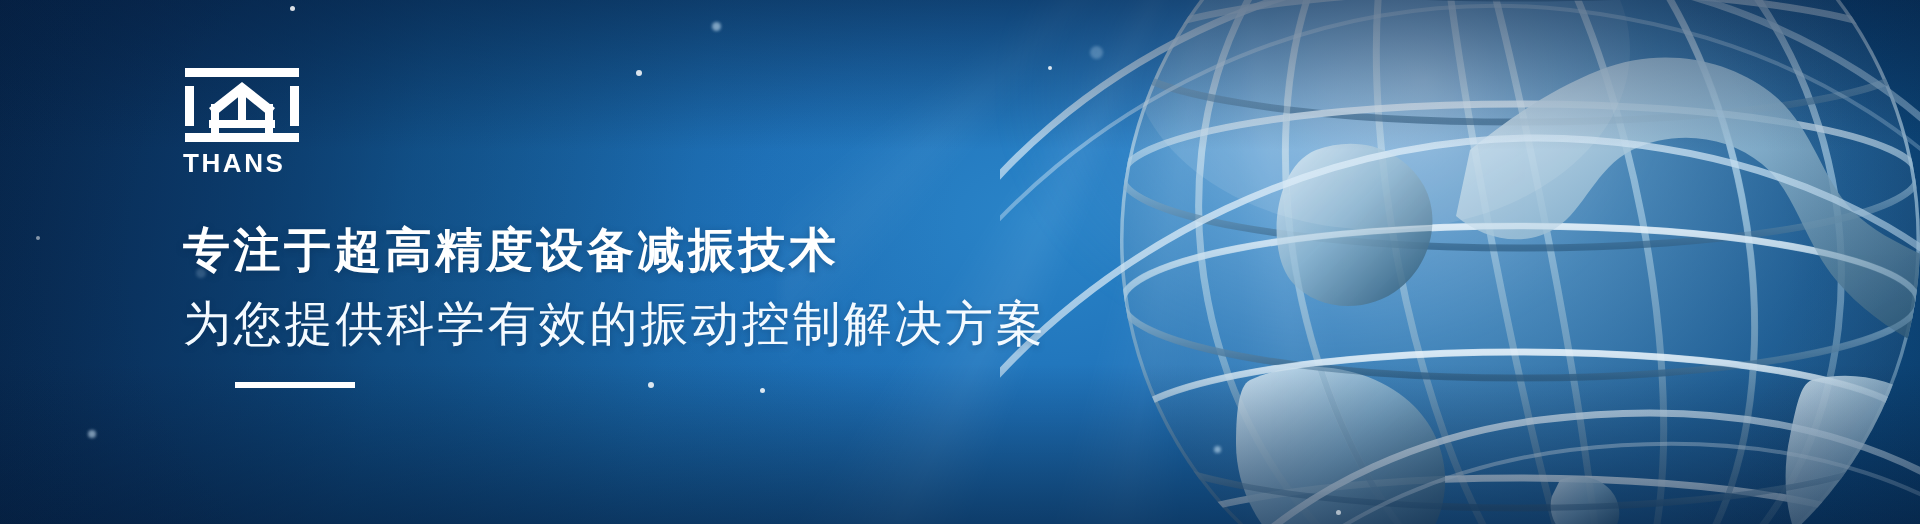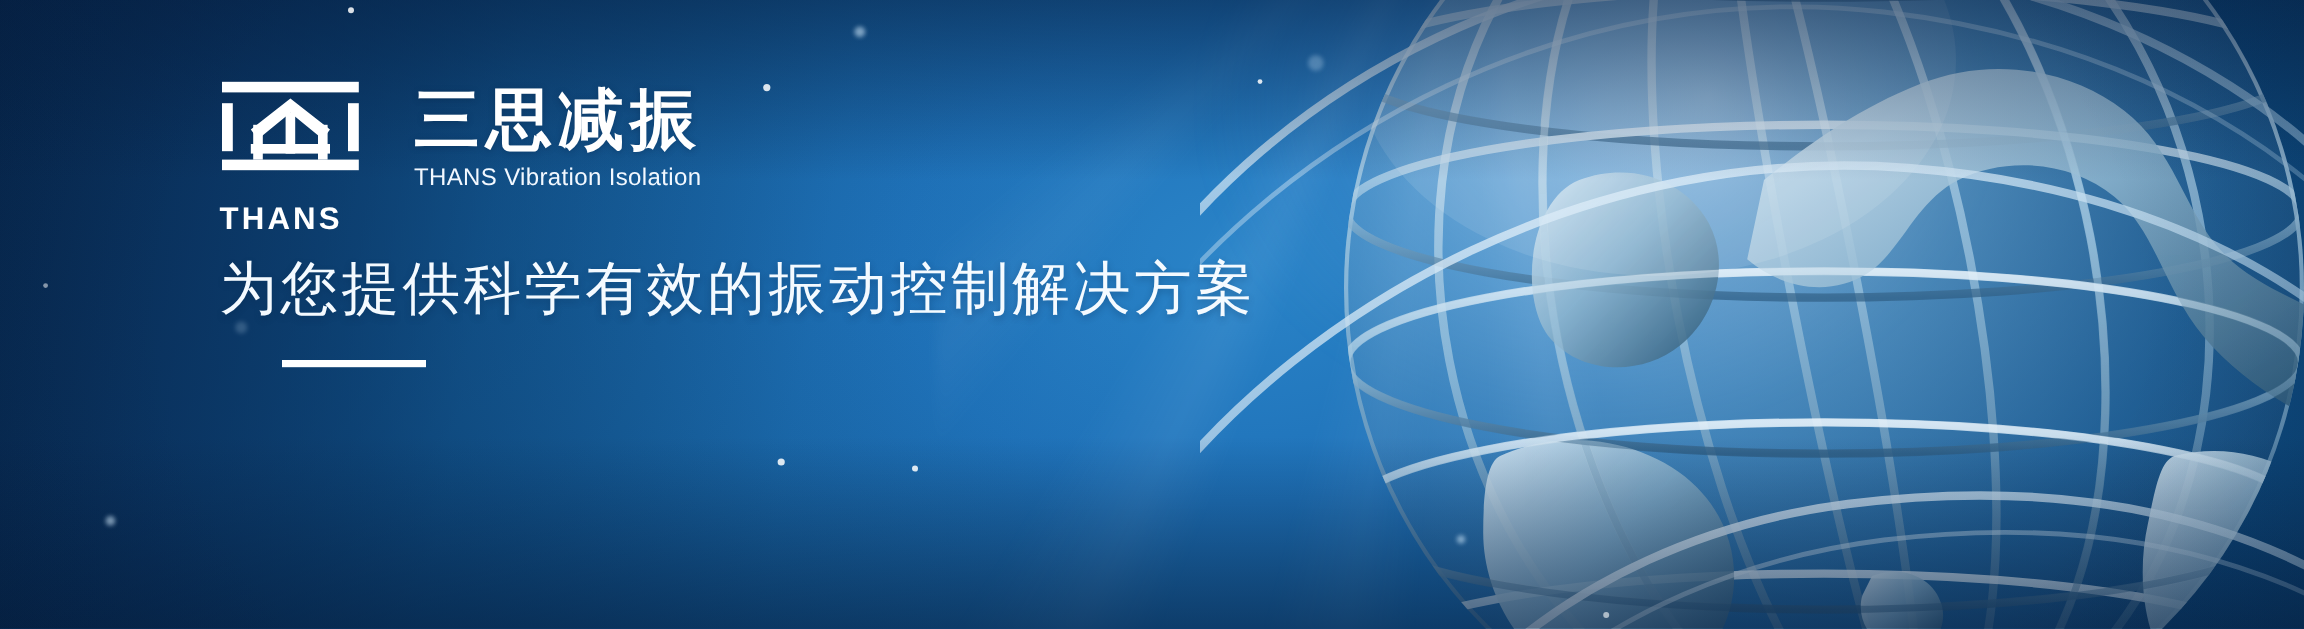--- a/index.html
+++ b/index.html
@@ -96,21 +96,21 @@
   .content {
     position:absolute; left:183px; top:64px;
     width:960px;
   }
   .brand-row {
     display:flex; align-items:flex-start; gap:40px;
   }
   .logo-block { width:122px; padding-top:4px; }
   .logo-mark { display:block; width:118px; height:74px; }
   .logo-word {
-    margin-top:27px;
+    margin-top:8px;
     font-size:26px; font-weight:700; letter-spacing:2.6px;
     color:#ffffff; line-height:1;
     font-family:"Liberation Sans","DejaVu Sans",sans-serif;
   }
   .name-block { padding-top:6px; }
   .brand-cn {
     font-size:55px; font-weight:700; letter-spacing:5px;
     color:#ffffff; line-height:1.08; white-space:nowrap;
     text-shadow:0 1px 5px rgba(5,35,70,0.35);
   }
@@ -292,25 +292,22 @@
             <path d="M59,14 L92,40 L86,48 L59,26 L32,48 L26,40 Z"></path>
 
             <rect x="26" y="52" width="66" height="8"></rect>
 
             <rect x="55" y="26" width="8" height="34"></rect>
           </g>
         </svg>
         <div class="logo-word">THANS</div>
       </div>
 
-      <div class="name-block">
-        <div class="brand-cn">三思减振</div>
-        <div class="brand-en">THANS Vibration Isolation</div>
-      </div>
 
     </div>
 
+    <div class="headline">专注于超高精度设备减振技术</div>
     <div class="subhead">为您提供科学有效的振动控制解决方案</div>
     <div class="rule"></div>
 
   </div>
 
 </div>
 
 </body></html>

